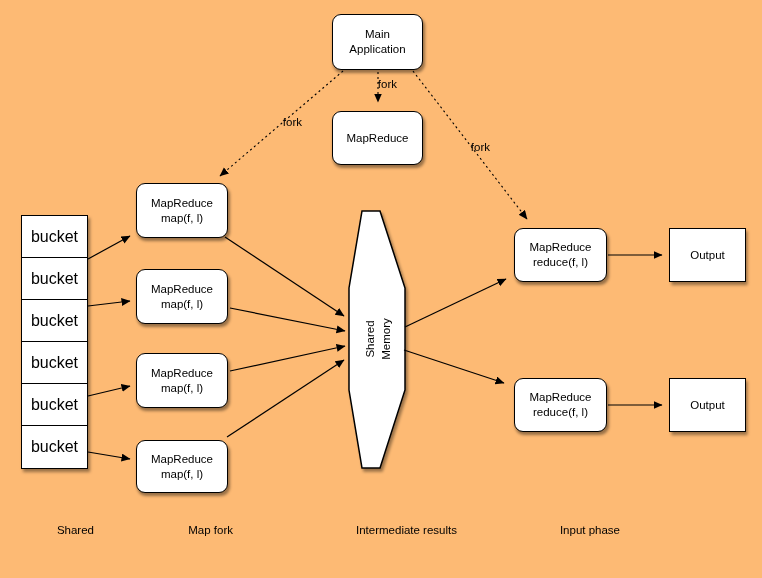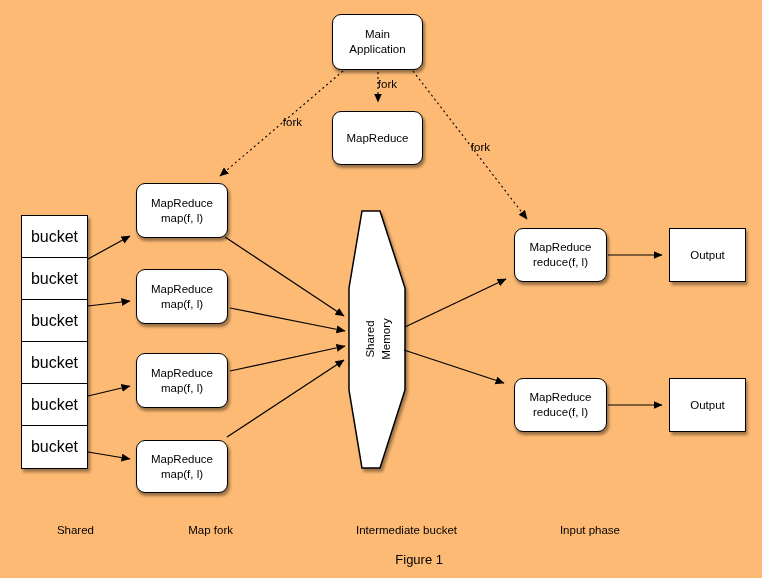--- a/index.html
+++ b/index.html
@@ -157,18 +157,17 @@
   <div class="node rounded reduce-1">MapReduce
 reduce(f, l)</div>
   <div class="node rounded reduce-2">MapReduce
 reduce(f, l)</div>
 
   <div class="node sharp output-1">Output</div>
   <div class="node sharp output-2">Output</div>
 
   <span class="label lbl-input">Shared</span>
   <span class="label lbl-map-phase">Map fork</span>
-  <span class="label lbl-intermediate">Intermediate bucket</span>
+  <span class="label lbl-intermediate">Intermediate results</span>
   <span class="label lbl-reduce-phase">Input phase</span>
 
-  <span class="label figure-caption">Figure 1</span>
 
 </div>
 
 </body></html>

